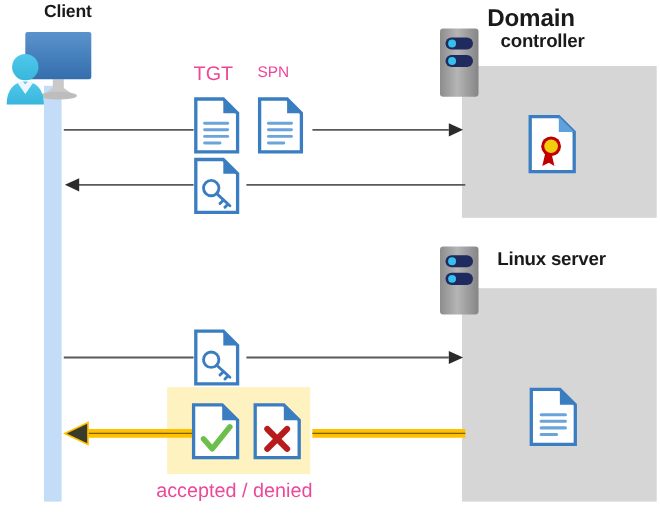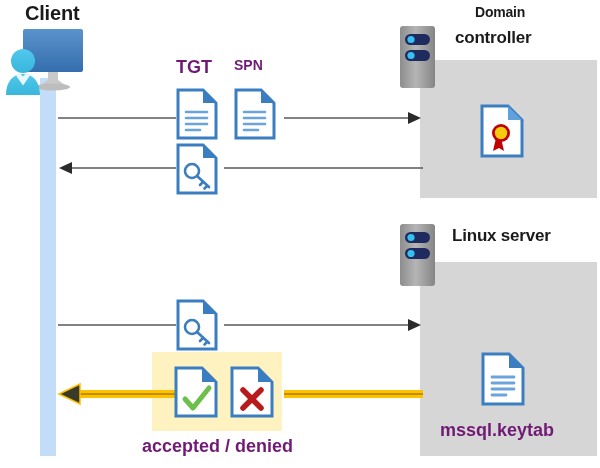--- a/index.html
+++ b/index.html
@@ -16,22 +16,22 @@
   
   .panel{background:#d6d6d6;}
 
   
   .title-bold{
     font-weight:bold;
     color:#1a1a1a;
     letter-spacing:-0.2px;
   }
   .label-plain{
-    color:#701a75;
-    font-weight:bold;
+    color:#ec4899;
+    font-weight:normal;
   }
 
   
   .lifeline{background:#c3dcf7;}
 
   
   .hl-box{background:#fdf2c0;}
 
   
   svg{display:block;overflow:visible;}
@@ -40,32 +40,31 @@
 <body>
 
 <div id="stage">
 
   <div class="abs panel" style="left:420px;top:60px;width:177px;height:138px;"></div>
 
   <div class="abs panel" style="left:420px;top:262px;width:177px;height:194px;"></div>
 
   <div class="abs lifeline" style="left:40px;top:78px;width:16px;height:378px;"></div>
 
-  <div class="abs title-bold" style="left:25px;top:2px;font-size:20px;">Client</div>
-
-  <div class="abs title-bold" style="left:475px;top:4px;font-size:14px;">Domain</div>
+  <div class="abs title-bold" style="left:40px;top:2px;font-size:16px;">Client</div>
+
+  <div class="abs title-bold" style="left:443px;top:4px;font-size:22px;">Domain</div>
   <div class="abs title-bold" style="left:452px;top:226px;font-size:17px;">Linux server</div>
 
   <div class="abs title-bold" style="left:455px;top:28px;font-size:17px;">controller</div>
 
   <div class="abs label-plain" style="left:176px;top:57px;font-size:18px;">TGT</div>
 
   <div class="abs label-plain" style="left:234px;top:57px;font-size:14px;">SPN</div>
 
-  <div class="abs label-plain" style="left:440px;top:420px;font-size:18px;">mssql.keytab</div>
 
   <div class="abs label-plain" style="left:142px;top:436px;font-size:18px;">accepted / denied</div>
 
   <div class="abs" style="left:5px;top:25px;width:95px;height:70px;">
     <svg width="95" height="70" viewBox="0 0 95 70">
 
       <path d="M43 47 h10 v8 l10 7 h-30 l10 -7 z" fill="#c9c9c9"></path>
       <ellipse cx="48" cy="62" rx="17" ry="3.5" fill="#bdbdbd"></ellipse>
 
       <defs>

